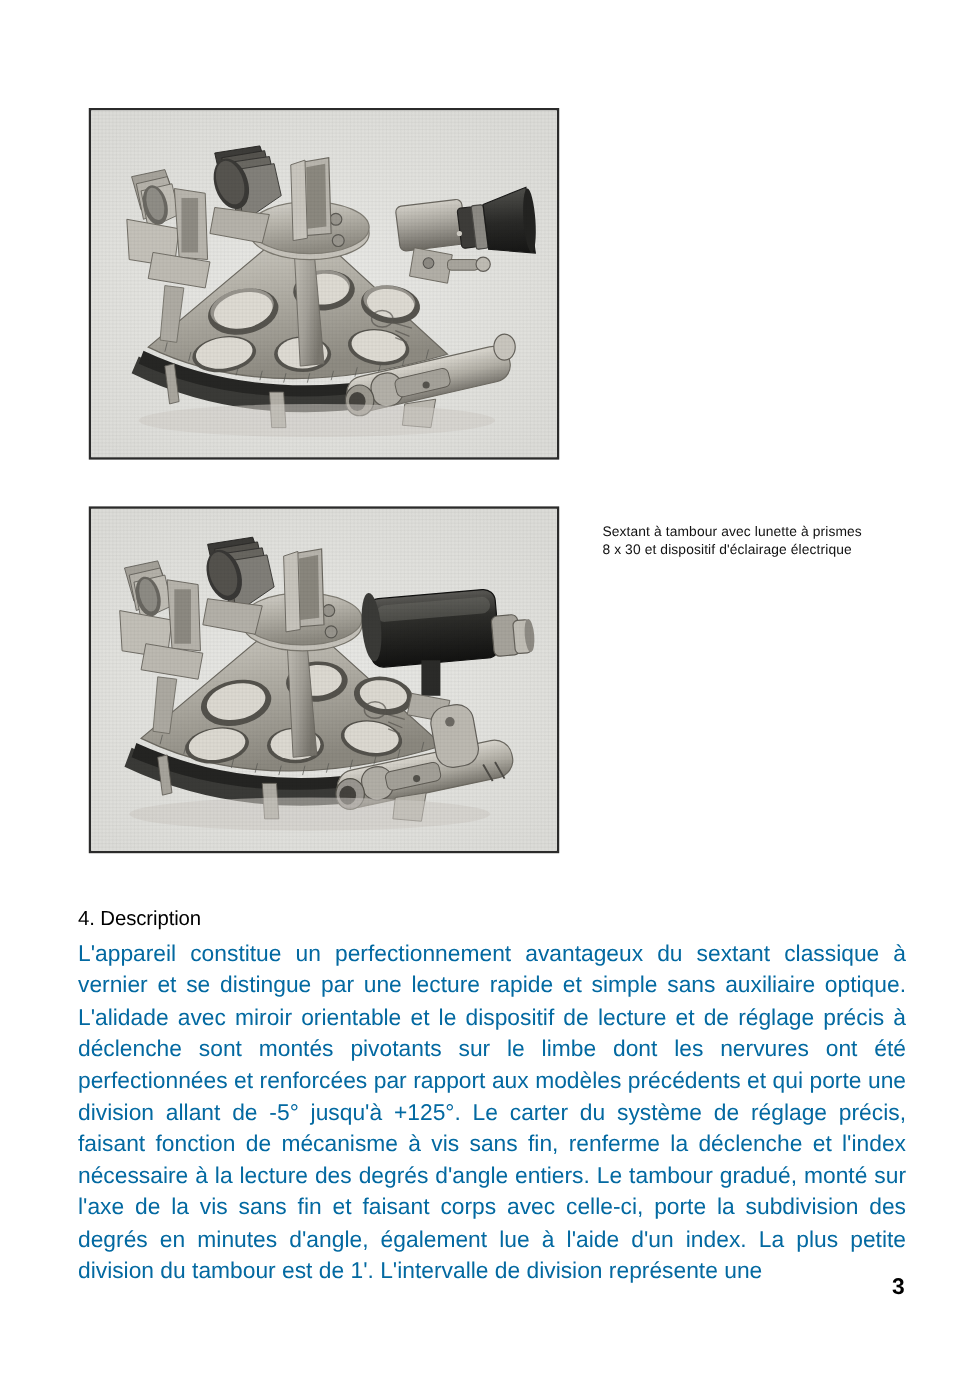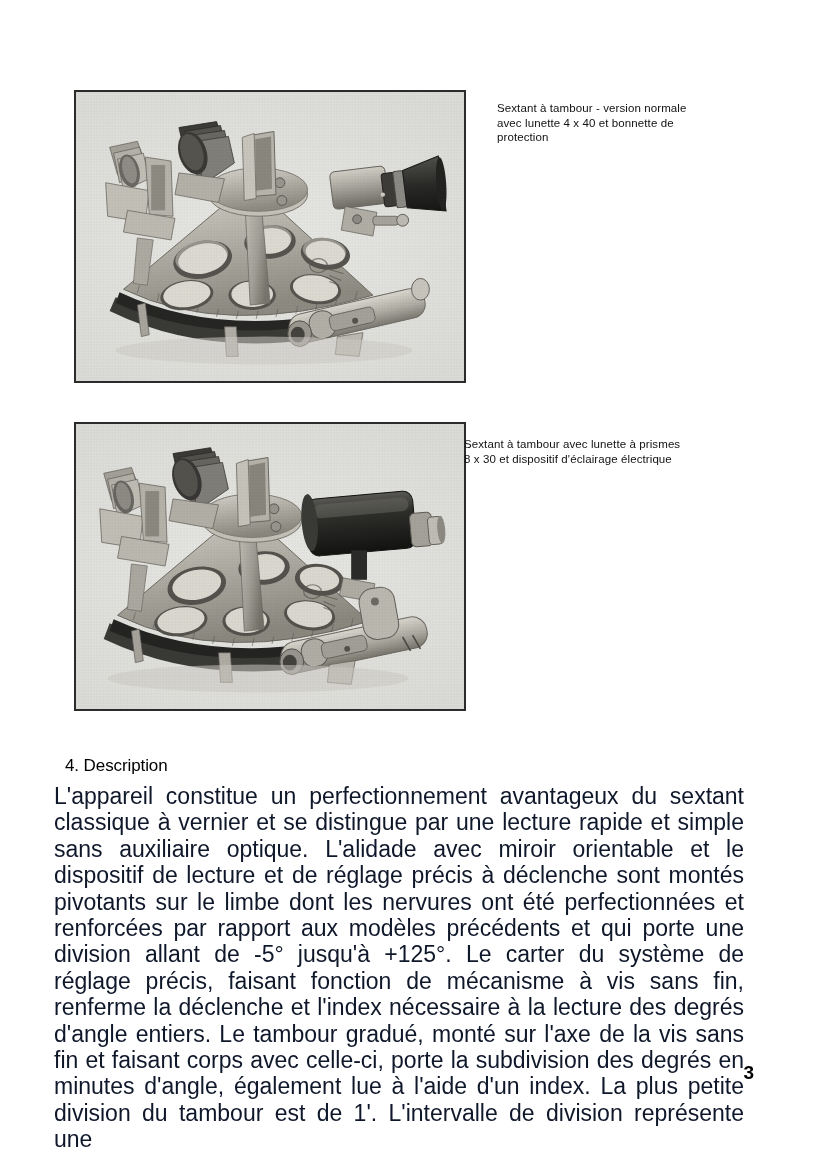--- a/index.html
+++ b/index.html
@@ -55,43 +55,43 @@
   
   .caption {
     position: absolute;
     font-size: 11.5px;
     line-height: 14.6px;
     letter-spacing: .1px;
     color: #111111;
     white-space: pre-line;
   }
   #caption-1 { left: 497px; top: 101px;  width: 252px; }
-  #caption-2 { left: 464px; top: 437px;  width: 262px; }
+  #caption-2 { left: 502px; top: 437px;  width: 262px; }
 
   
   #section-heading {
     position: absolute;
     left: 65px;
     top: 742px;
     font-size: 17px;
     font-weight: normal;
     letter-spacing: -.1px;
     color: #000000;
   }
 
   #body-text {
     position: absolute;
-    left: 54px;
+    left: 65px;
     top: 783px;
     width: 690px;
-    font-size: 23px;
+    font-size: 19px;
     line-height: 26.4px;
     text-align: justify;
     text-justify: inter-word;
-    color: #0f172a;
+    color: #0369a1;
     white-space: pre-line;
     hyphens: none;
   }
 
   #page-number {
     position: absolute;
     left: 0;
     top: 1062px;
     width: 754px;
     text-align: right;
@@ -244,23 +244,20 @@
         </g>
 
         <path d="M62 216 L70 214 L74 246 L66 248 Z" fill="#a9a69e" stroke="#615e57" stroke-width="0.7"></path>
         <path d="M150 238 L162 238 L164 268 L152 268 Z" fill="#b2afa7" stroke="#615e57" stroke-width="0.7"></path>
 
         <ellipse cx="190" cy="262" rx="150" ry="14" fill="#cfccc6" opacity="0.55"></ellipse>
       </svg>
     </div>
   </div>
 
-  <div class="caption" id="caption-1">Sextant à tambour - version normale
-avec lunette 4 x 40 et bonnette de
-protection</div>
 
   <div class="figure" id="figure-2">
     <div class="photo">
       <svg viewBox="0 0 392 289" preserveAspectRatio="none">
         <defs>
           <linearGradient id="mtl2" x1="0" y1="0" x2="0.3" y2="1">
             <stop offset="0%" stop-color="#d6d3cc"></stop>
             <stop offset="45%" stop-color="#b5b2a9"></stop>
             <stop offset="100%" stop-color="#8b887f"></stop>
           </linearGradient>

